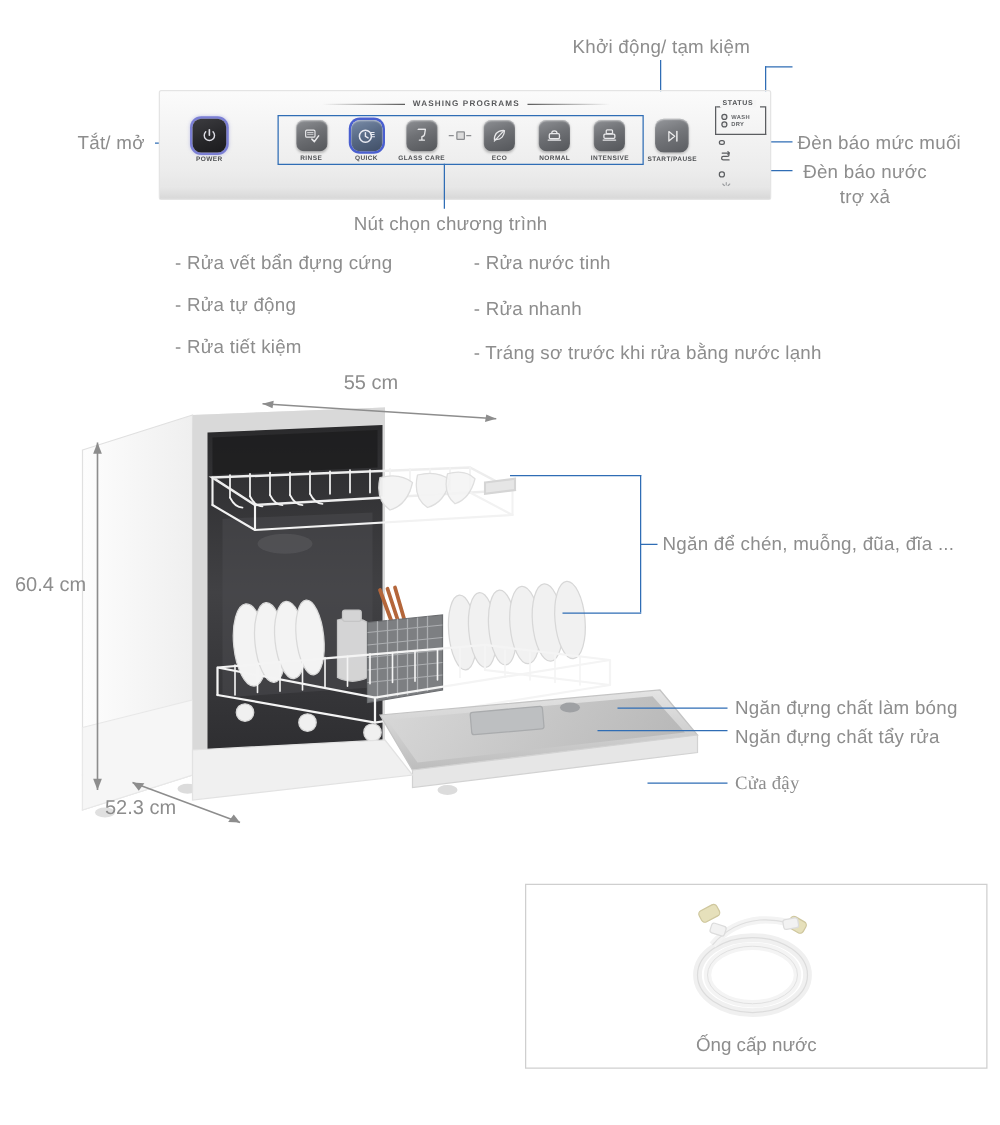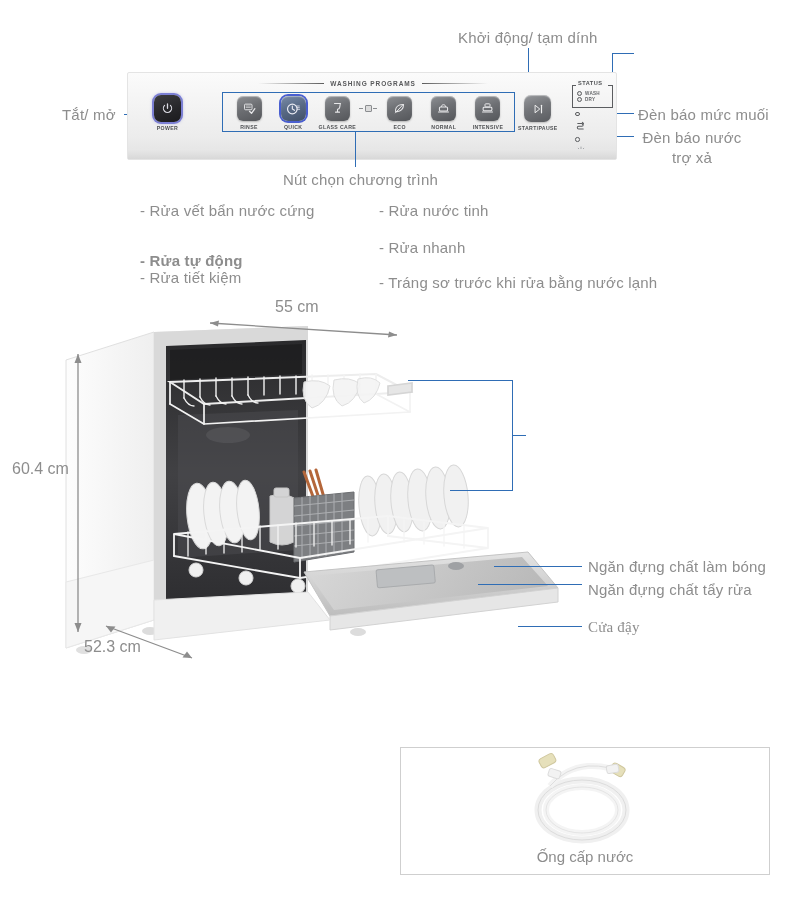--- a/index.html
+++ b/index.html
@@ -128,43 +128,42 @@
     width:4.5px; height:4.5px; border-radius:50%; border:1px solid #5b5d60; background:#ededed;
     margin:1px 0;
   }
   .ind .gly { margin:0 0 1px 0; }
 
   
   .dw { position:absolute; left:58px; top:320px; width:520px; height:360px; }
 
   
   .acc {
-    position:absolute; left:400px; top:707px;
-    width:370px; height:168px;
+    position:absolute; left:420px; top:707px;
+    width:370px; height:148px;
     display:flex;
-    align-items:flex-end;
   }
   .acc-cell {
     flex:1; border:1px solid #cfcfcf; position:relative;
     display:flex; flex-direction:column; align-items:center; justify-content:flex-end;
     background:#fff;
   }
   .acc-cell + .acc-cell { border-left:none; }
   .acc-art { flex:1; width:100%; display:flex; align-items:center; justify-content:center; }
   .acc-lbl { font-size:15px; color:#8d8d8d; padding-bottom:9px; }
 
   
   .dim-lbl { position:absolute; font-size:16px; color:#8d8d8d; }
 </style>
 </head>
 <body>
 
 <div class="page">
 
-  <div class="anno" style="left:458px; top:28px;">Khởi động/ tạm dính</div>
+  <div class="anno" style="left:458px; top:28px;">Khởi động/ tạm kiệm</div>
   <div class="ln v" style="left:528px; top:48px; height:36px;"></div>
 
   <div class="ln v" style="left:612px; top:53px; height:45px;"></div>
   <div class="ln h" style="left:612px; top:53px; width:22px;"></div>
 
   <div class="anno" style="left:638px; top:105px;text-align:center;">Đèn báo mức muối</div>
   <div class="ln h" style="left:588px; top:113px; width:46px;"></div>
 
   <div class="anno" style="left:638px; top:128px; text-align:center; width:108px;">Đèn báo nước
 trợ xả</div>
@@ -306,22 +305,22 @@
           </svg>
         </span>
       </div>
     </div>
   </div>
 
   <div class="ln v" style="left:355px; top:131px; height:36px;"></div>
   <div class="anno" style="left:283px; top:170px;text-align:center;">Nút chọn chương trình</div>
 
   <div>
-    <div class="anno" style="left:140px; top:201px;">- Rửa vết bẩn nước cứng</div>
-    <div class="anno" style="left:140px; top:251px;font-weight:bold;">- Rửa tự động</div>
+    <div class="anno" style="left:140px; top:201px;">- Rửa vết bẩn đựng cứng</div>
+    <div class="anno" style="left:140px; top:235px;">- Rửa tự động</div>
     <div class="anno" style="left:140px; top:268px;">- Rửa tiết kiệm</div>
   </div>
   <div>
     <div class="anno" style="left:379px; top:201px;">- Rửa nước tinh</div>
     <div class="anno" style="left:379px; top:238px;">- Rửa nhanh</div>
     <div class="anno" style="left:379px; top:273px;">- Tráng sơ trước khi rửa bằng nước lạnh</div>
   </div>
 
   <div class="dw">
     <svg width="520" height="360" viewBox="0 0 520 360">
@@ -476,20 +475,21 @@
   <svg style="position:absolute; left:100px; top:620px;" width="100" height="45">
     <line x1="6" y1="6" x2="92" y2="38" stroke="#8d8d8d" stroke-width="1.3"></line>
     <path d="M6 6 L15.5 6.5 L11 12.5 Z" fill="#8d8d8d"></path>
     <path d="M92 38 L82.5 37.5 L87 31.5 Z" fill="#8d8d8d"></path>
   </svg>
 
   <div class="ln h" style="left:408px; top:380px; width:105px;"></div>
   <div class="ln v" style="left:512px; top:380px; height:110px;"></div>
   <div class="ln h" style="left:450px; top:490px; width:63px;"></div>
   <div class="ln h" style="left:512px; top:435px; width:14px;"></div>
+  <div class="anno" style="left:530px; top:426px;">Ngăn để chén, muỗng, đũa, đĩa ...</div>
 
   <div class="ln h" style="left:494px; top:566px; width:88px;"></div>
   <div class="anno" style="left:588px; top:557px;">Ngăn đựng chất làm bóng</div>
 
   <div class="ln h" style="left:478px; top:584px; width:104px;"></div>
   <div class="anno" style="left:588px; top:580px;">Ngăn đựng chất tẩy rửa</div>
 
   <div class="ln h" style="left:518px; top:626px; width:64px;"></div>
   <div class="anno" style="left:588px; top:617px;font-family:Liberation Serif, serif;">Cửa đậy</div>
 

